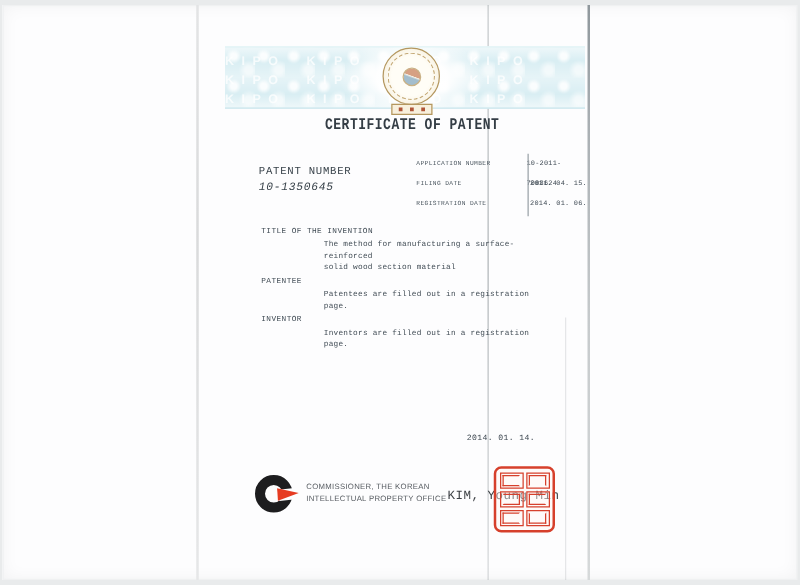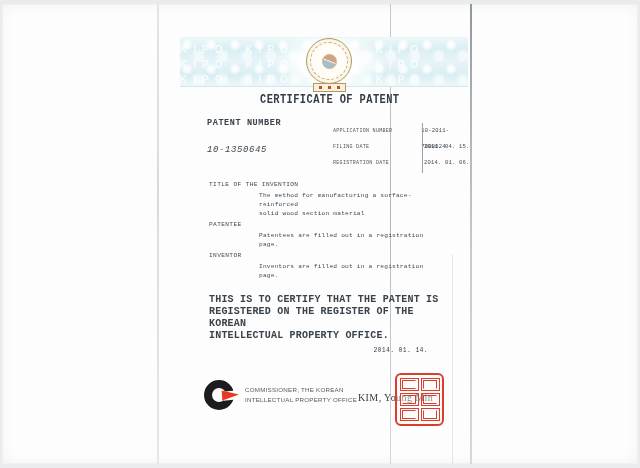--- a/index.html
+++ b/index.html
@@ -86,22 +86,22 @@
   
   .title {
     position: absolute; left: 242px; top: 88px; width: 160px;
     margin: 0; text-align: center;
     font-size: 13px; font-weight: 700; letter-spacing: 0.5px;
     color: #343d45;
     transform: scaleX(.8); transform-origin: center;
     white-space: nowrap;
   }
   .patent-label {
-    position: absolute; left: 205px; top: 114px;
-    font-size: 8.5px; font-weight: 700; letter-spacing: .6px; color: #39434b;
+    position: absolute; left: 205px; top: 128px;
+    font-size: 8.5px; font-weight: 400; letter-spacing: .6px; color: #39434b;
   }
   .patent-number {
     position: absolute; left: 205px; top: 141px;
     font-size: 9px; letter-spacing: .6px; color: #39434b; font-style: italic;
   }
   .info-table { position: absolute; left: 328px; top: 119px; width: 142px; }
   .info-row { display: flex; height: 16px; line-height: 16px; }
   .info-label {
     width: 94px; padding-left: 3px; box-sizing: border-box;
     font-size: 5px; letter-spacing: .3px; color: #4d5861;
@@ -145,21 +145,21 @@
     border-left: 17px solid #e63b22;
     transform: rotate(-4deg);
   }
   .commissioner {
     position: absolute; left: 243px; top: 381px;
     font-family: "Liberation Sans", sans-serif;
     font-size: 6.2px; letter-spacing: .25px; line-height: 9.5px; color: #565b60;
   }
   .signature {
     position: absolute; left: 356px; top: 388px;
-    font-family: Liberation Serif, serif;
+    font-family: Liberation Mono, monospace;
     font-size: 10px; letter-spacing: .4px; color: #3b3f43;
   }
   .seal {
     position: absolute; left: 393px; top: 369px; width: 49px; height: 53px;
     border: 2.5px solid #d6402c; border-radius: 6px;
     box-sizing: border-box; padding: 2.5px;
     display: grid; grid-template-columns: 1fr 1fr; grid-template-rows: 1fr 1fr 1fr;
     gap: 2px; background: rgba(255, 245, 243, .4); z-index: 3;
   }
   .seal-cell { position: relative; border: 1.6px solid #d6402c; box-sizing: border-box; }
@@ -218,23 +218,20 @@
   <div class="section-label" style="top:177px">TITLE OF THE INVENTION</div>
   <div class="section-body" style="top:187px">The method for manufacturing a surface-reinforced
 solid wood section material</div>
 
   <div class="section-label" style="top:217px">PATENTEE</div>
   <div class="section-body" style="top:227px">Patentees are filled out in a registration page.</div>
 
   <div class="section-label" style="top:248px">INVENTOR</div>
   <div class="section-body" style="top:258px">Inventors are filled out in a registration page.</div>
 
-  <div class="statement">THIS IS TO CERTIFY THAT THE PATENT IS
-REGISTERED ON THE REGISTER OF THE KOREAN
-INTELLECTUAL PROPERTY OFFICE.</div>
 
   <div class="issue-date">2014. 01. 14.</div>
 
   <div class="kipo-logo">
     <div class="logo-ring"></div>
     <div class="logo-gap"></div>
     <div class="logo-arrow"></div>
   </div>
 
   <div class="commissioner">

